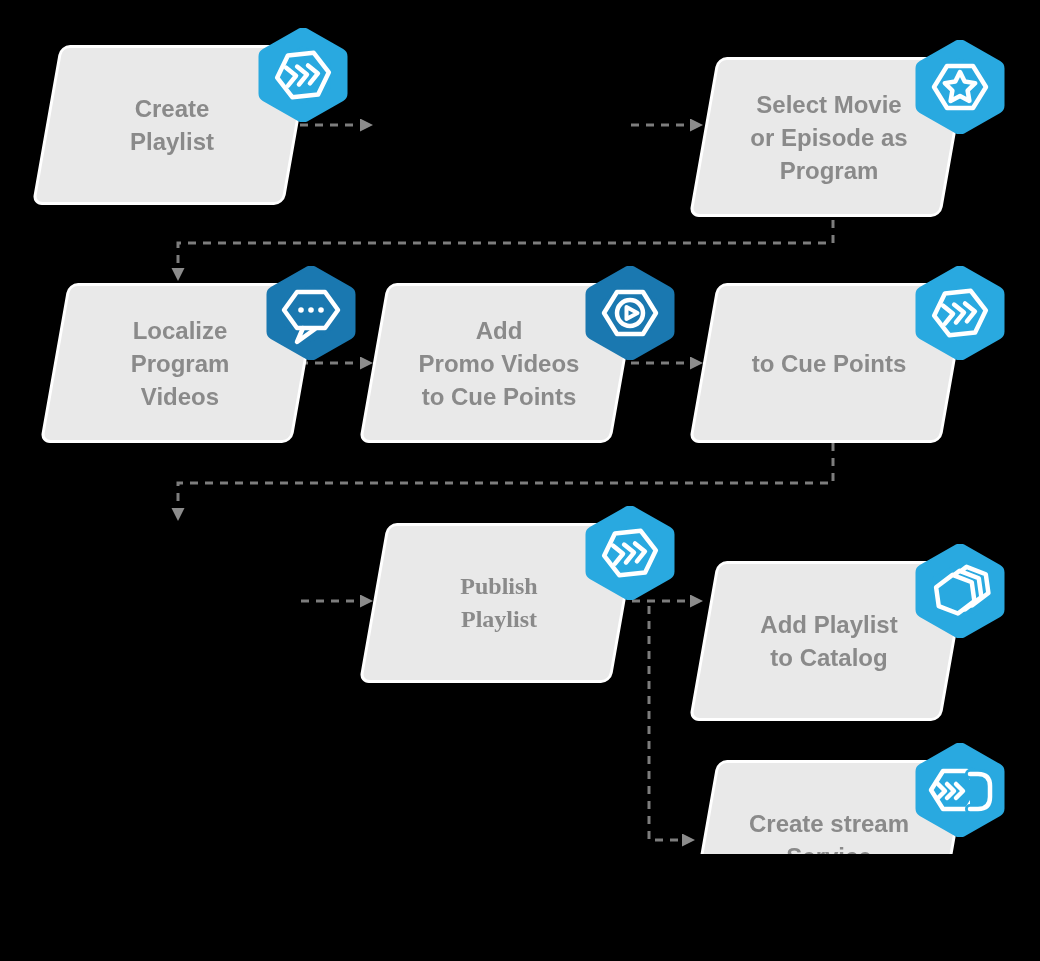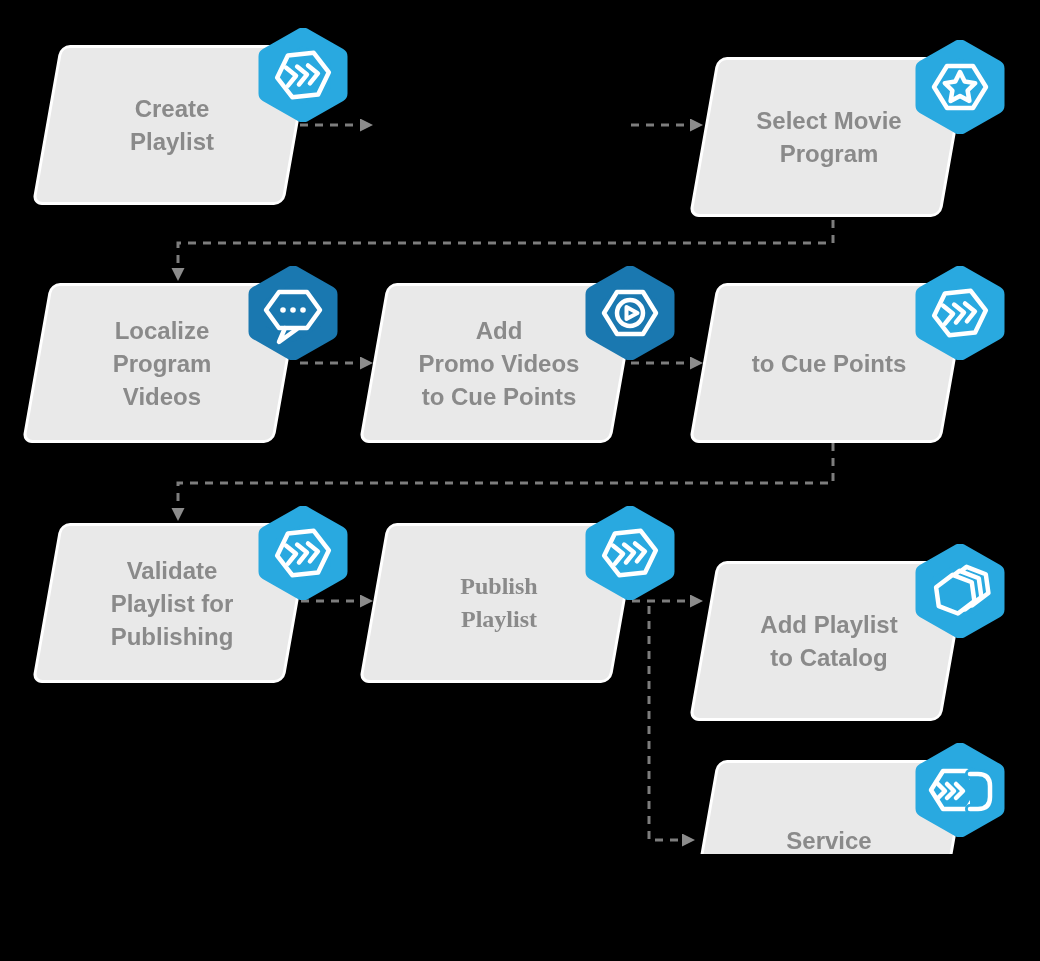--- a/index.html
+++ b/index.html
@@ -104,29 +104,30 @@
       <use href="#badge-hex" class="badge-light"></use>
         <use href="#ic-ff"></use>
     </svg>
   </div>
 
 
   <div class="node" style="left:703px;top:45px;margin-top:12px;">
     <div class="shape"></div>
     <div class="label">
       <span>Select Movie</span>
+      <span>or Episode as</span>
       <span>Program</span>
     </div>
     <svg class="badge" width="90" height="94" viewBox="0 0 90 94">
       <use href="#badge-hex" class="badge-light"></use>
         <use href="#ic-star"></use>
     </svg>
   </div>
 
-  <div class="node" style="left:36px;top:283px;">
+  <div class="node" style="left:54px;top:283px;">
     <div class="shape"></div>
     <div class="label">
       <span>Localize</span>
       <span>Program</span>
       <span>Videos</span>
     </div>
     <svg class="badge" width="90" height="94" viewBox="0 0 90 94">
       <use href="#badge-hex" class="badge-dark"></use>
         <use href="#ic-chat"></use>
     </svg>
@@ -149,32 +150,20 @@
     <div class="shape"></div>
     <div class="label">
       <span>to Cue Points</span>
     </div>
     <svg class="badge" width="90" height="94" viewBox="0 0 90 94">
       <use href="#badge-hex" class="badge-light"></use>
         <use href="#ic-ff"></use>
     </svg>
   </div>
 
-  <div class="node" style="left:46px;top:523px;">
-    <div class="shape"></div>
-    <div class="label">
-      <span>Validate</span>
-      <span>Playlist for</span>
-      <span>Publishing</span>
-    </div>
-    <svg class="badge" width="90" height="94" viewBox="0 0 90 94">
-      <use href="#badge-hex" class="badge-light"></use>
-        <use href="#ic-ff"></use>
-    </svg>
-  </div>
 
   <div class="node" style="left:373px;top:523px;font-family:Liberation Serif, serif;">
     <div class="shape"></div>
     <div class="label">
       <span>Publish</span>
       <span>Playlist</span>
     </div>
     <svg class="badge" width="90" height="94" viewBox="0 0 90 94">
       <use href="#badge-hex" class="badge-light"></use>
         <use href="#ic-ff"></use>
@@ -189,20 +178,21 @@
     </div>
     <svg class="badge" width="90" height="94" viewBox="0 0 90 94">
       <use href="#badge-hex" class="badge-light"></use>
         <use href="#ic-catalog"></use>
     </svg>
   </div>
 
   <div class="node" style="left:703px;top:760px;">
     <div class="shape"></div>
     <div class="label">
+      <span>Create stream</span>
       <span>Service</span>
     </div>
     <svg class="badge" width="90" height="94" viewBox="0 0 90 94">
       <use href="#badge-hex" class="badge-light"></use>
         <use href="#ic-vod"></use>
     </svg>
   </div>
 
 </div>
 

